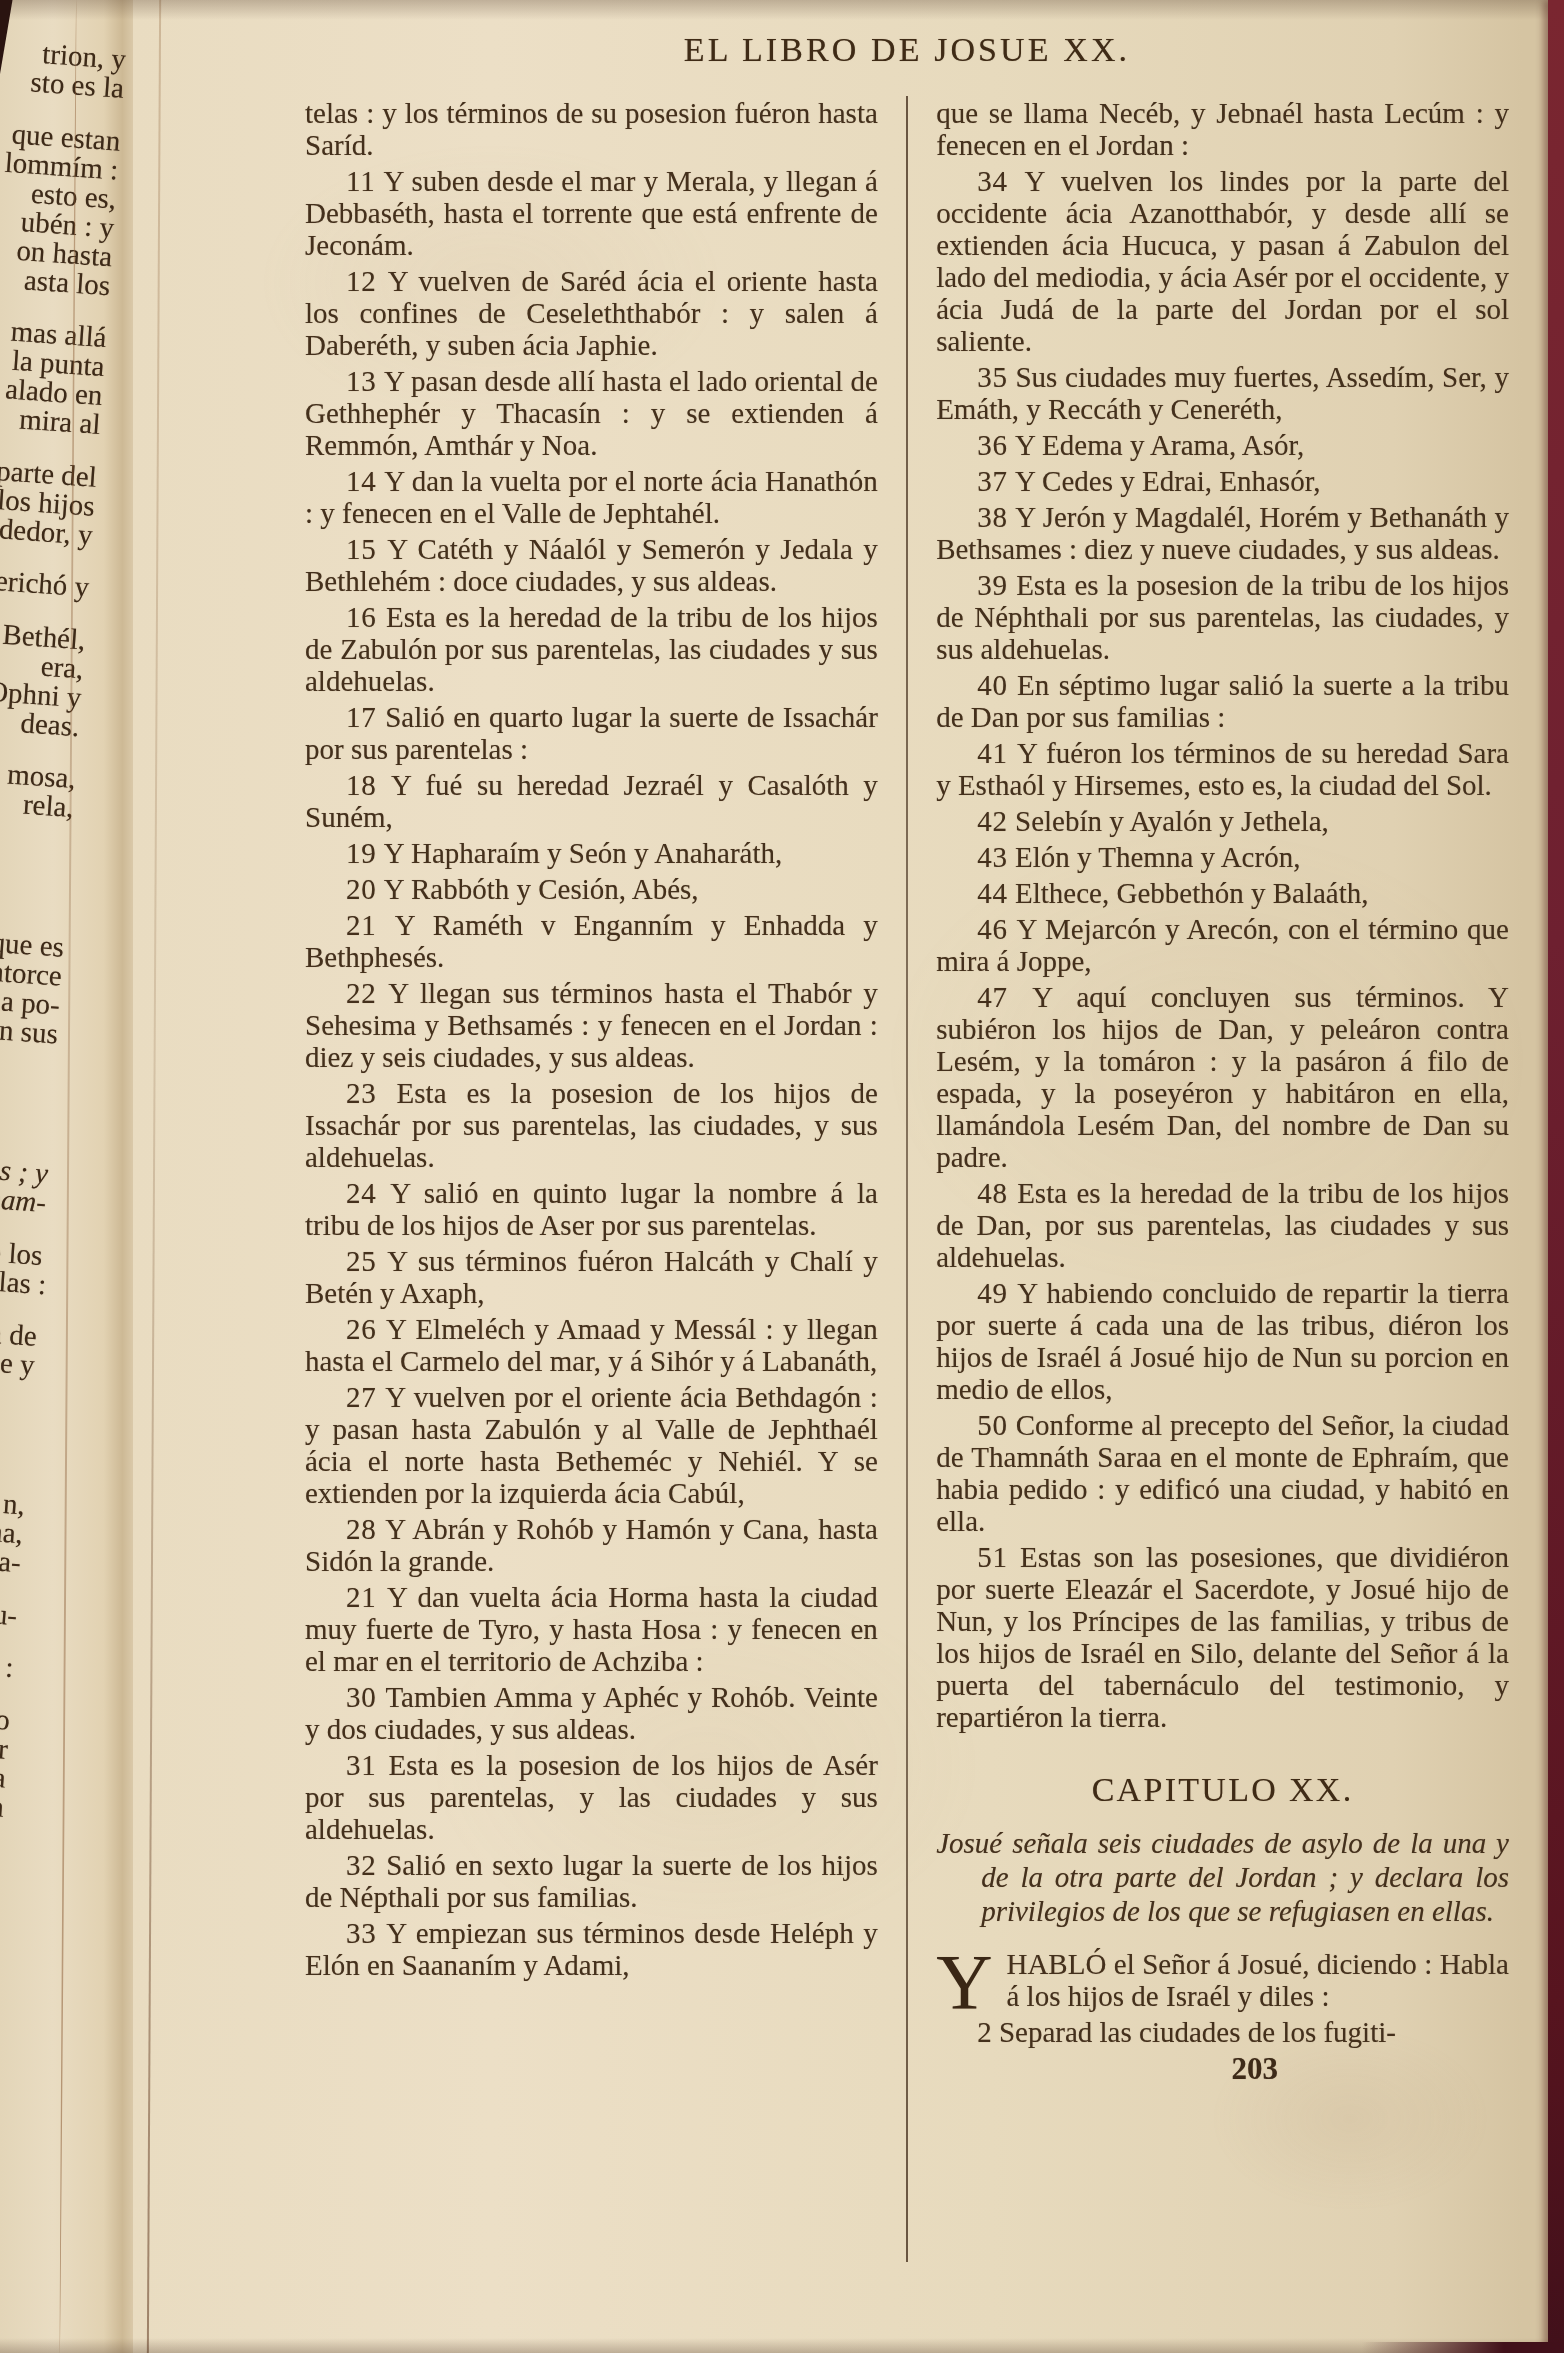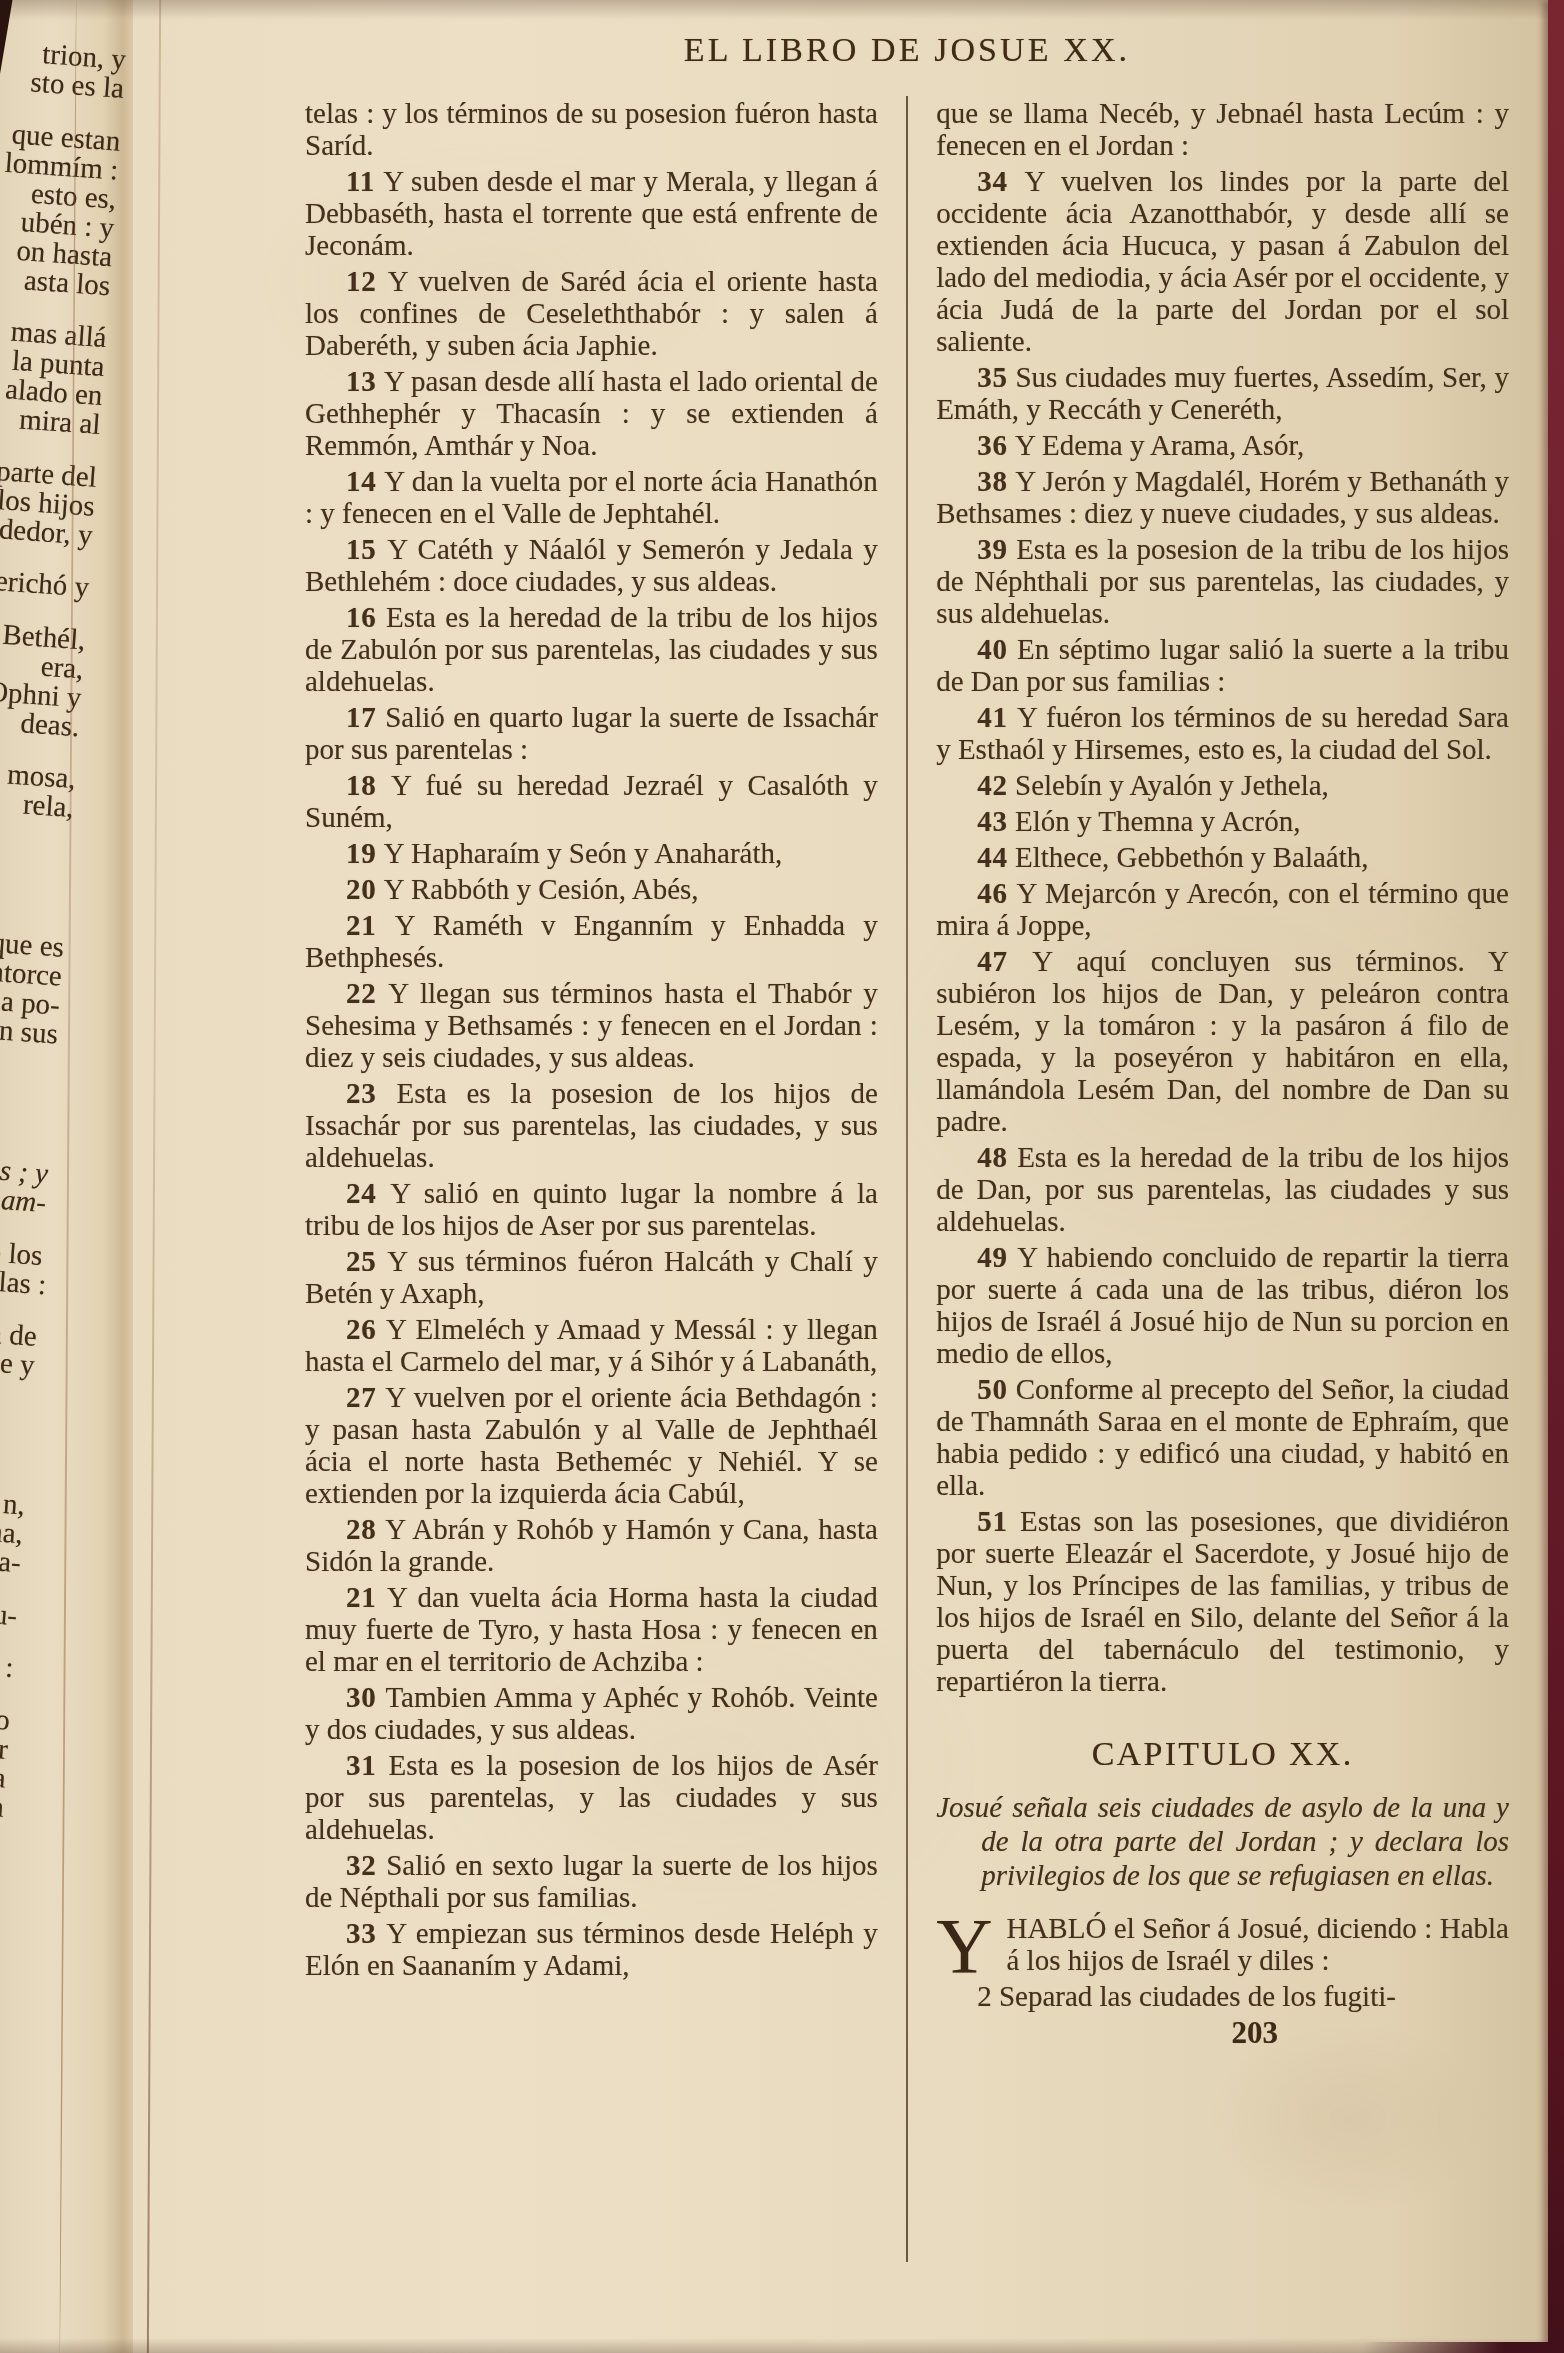--- a/index.html
+++ b/index.html
@@ -40,21 +40,21 @@
   .running-head{text-align:center;font-size:34px;letter-spacing:3.1px;color:#3f2b16;
       text-shadow:0 0 0.8px rgba(60,40,20,.5);white-space:nowrap;}
   .columns{display:flex;margin-top:23.5px;}
   .col{width:585px;font-size:29px;line-height:32px;text-align:justify;
       text-shadow:0 0 0.8px rgba(70,48,28,.4);}
   .rule{width:2.3px;height:2166px;margin:3.1px 24px 0 24px;flex:0 0 auto;
       background:linear-gradient(180deg,rgba(62,40,22,.75),rgba(62,40,22,.55) 60%,rgba(62,40,22,.75));}
   p{margin:4px;}
   p.cont{text-indent:0;}
   p.verse{text-indent:41px;}
-  .vn{letter-spacing:0.8px;font-weight:bold;}
+  .vn{letter-spacing:0.8px;}
   
   .chap-head{margin:41px 0 20.3px 0;font-weight:normal;text-align:center;
       font-size:34px;letter-spacing:2.3px;color:#3f2b16;}
   .chap-summary{font-style:italic;padding-left:45px;text-indent:-45px;
       font-size:29px;line-height:34px;}
   .opening{margin-top:20.3px;}
   .dropcap{float:left;font-size:78px;line-height:61px;padding:3.1px 14px 0 0;
       color:#3a2715;}
   .v2{text-indent:41px;clear:none;}
   .page-number{margin-top:4.7px;margin-right:235px;text-align:right;
@@ -236,20 +236,21 @@
         <div class="col">
           <p class="cont">que se llama Necéb, y Jebnaél hasta Lecúm : y fenecen en el Jordan :</p>
           <div>
 
               <p class="verse"><span class="vn">34</span>&nbsp;<span class="vt">Y vuelven los lindes por la parte del occidente ácia Azanotthabór, y desde allí se extienden ácia Hucuca, y pasan á Zabulon del lado del mediodia, y ácia Asér por el occidente, y ácia Judá de la parte del Jordan por el sol saliente.</span></p>
 
               <p class="verse"><span class="vn">35</span>&nbsp;<span class="vt">Sus ciudades muy fuertes, Assedím, Ser, y Emáth, y Reccáth y Ceneréth,</span></p>
 
               <p class="verse"><span class="vn">36</span>&nbsp;<span class="vt">Y Edema y Arama, Asór,</span></p>
 
+              <p class="verse"><span class="vn">37</span>&nbsp;<span class="vt">Y Cedes y Edrai, Enhasór,</span></p>
 
               <p class="verse"><span class="vn">38</span>&nbsp;<span class="vt">Y Jerón y Magdalél, Horém y Bethanáth y Bethsames : diez y nueve ciudades, y sus aldeas.</span></p>
 
               <p class="verse"><span class="vn">39</span>&nbsp;<span class="vt">Esta es la posesion de la tribu de los hijos de Néphthali por sus parentelas, las ciudades, y sus aldehuelas.</span></p>
 
               <p class="verse"><span class="vn">40</span>&nbsp;<span class="vt">En séptimo lugar salió la suerte a la tribu de Dan por sus familias :</span></p>
 
               <p class="verse"><span class="vn">41</span>&nbsp;<span class="vt">Y fuéron los términos de su heredad Sara y Esthaól y Hirsemes, esto es, la ciudad del Sol.</span></p>
 
               <p class="verse"><span class="vn">42</span>&nbsp;<span class="vt">Selebín y Ayalón y Jethela,</span></p>

